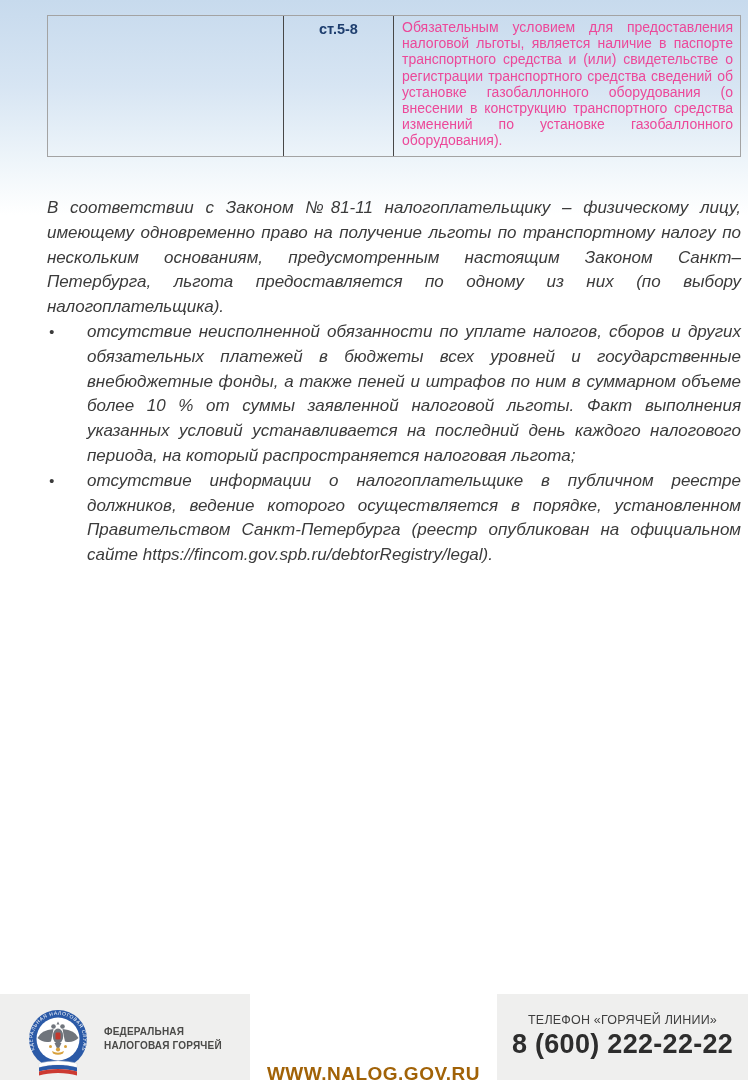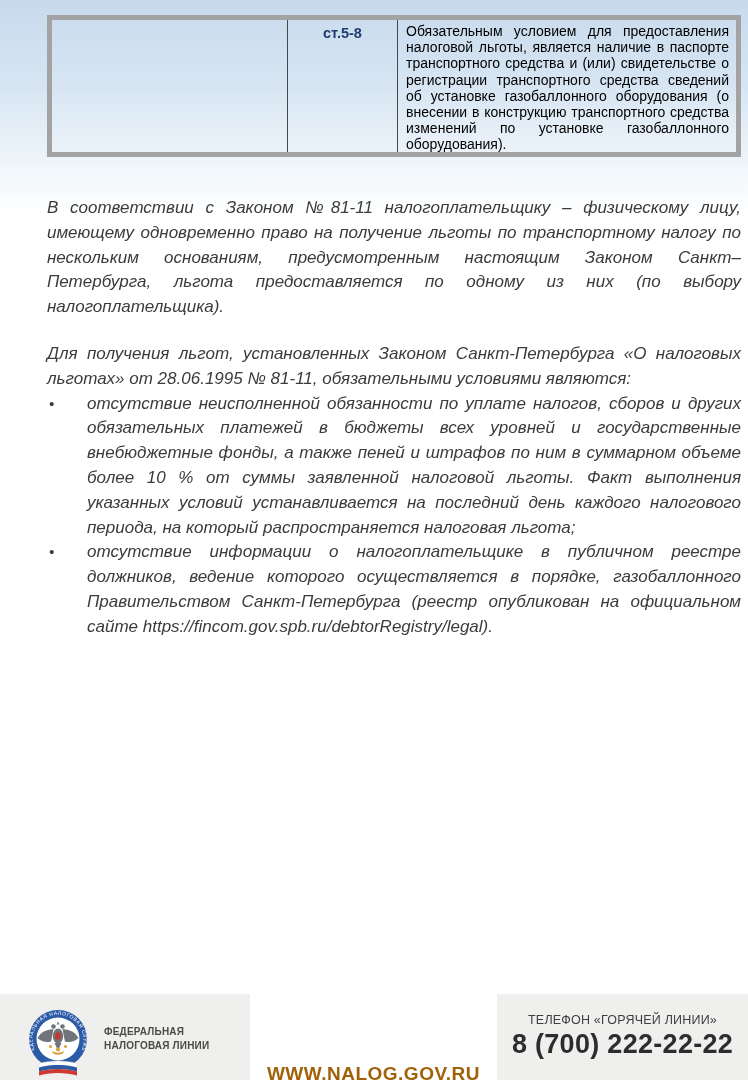--- a/index.html
+++ b/index.html
@@ -15,35 +15,35 @@
   
   .page-gradient {
     position: absolute; top: 0; left: 0; width: 748px; height: 215px;
     background: linear-gradient(180deg, #c7daed 0%, #d7e5f3 40%, #eef5fa 75%, #ffffff 100%);
   }
 
   
   .doc-table {
     position: absolute; left: 47px; top: 15px; width: 694px; height: 142px;
     display: flex;
-    border: 5px solid #a3a3a3;
+    border: 1px solid #a3a3a3;
     background: transparent;
   }
   .doc-table .cell { height: 100%; }
   .cell-empty { width: 236px; border-right: 1px solid #474747; }
   .cell-article {
     width: 110px; border-right: 1px solid #474747;
     text-align: center; padding-top: 5px;
     font-size: 14.5px; font-weight: bold; color: #1e3e6e;
   }
   .cell-condition {
     flex: 1;
     padding: 3px 7px 2px 8px;
     font-size: 14px; line-height: 16.2px;
-    color: #000000;
+    color: #ec4899;
     text-align: justify;
     overflow: hidden;
   }
 
   
   .content {
     position: absolute; left: 47px; top: 196px; width: 694px;
     color: #3b3b3b;
     font-size: 17px; line-height: 24.8px;
     text-align: justify;
@@ -104,29 +104,28 @@
 <div class="page-gradient"></div>
 
 <div class="doc-table">
   <div class="cell cell-empty"></div>
   <div class="cell cell-article">ст.5-8</div>
   <div class="cell cell-condition">Обязательным условием для предоставления налоговой льготы, является наличие в паспорте транспортного средства и (или) свидетельстве о регистрации транспортного средства сведений об установке газобаллонного оборудования (о внесении в конструкцию транспортного средства изменений по установке газобаллонного оборудования).</div>
 </div>
 
 <div class="content">
   <p class="para-law">В соответствии с Законом №81-11 налогоплательщику – физическому лицу, имеющему одновременно право на получение льготы по транспортному налогу по нескольким основаниям, предусмотренным настоящим Законом Санкт–Петербурга, льгота предоставляется по одному из них (по выбору налогоплательщика).</p>
-  <p class="para-intro">Для получения льгот, установленных Законом Санкт-Петербурга «О налоговых льготах» от 28.06.1995 № 81-11, обязательными условиями являются:</p>
   <ul class="conditions-list">
     <li>
       <span class="bullet-dot">•</span>
       <span>отсутствие неисполненной обязанности по уплате налогов, сборов и других обязательных платежей в бюджеты всех уровней и государственные внебюджетные фонды, а также пеней и штрафов по ним в суммарном объеме более 10 % от суммы заявленной налоговой льготы. Факт выполнения указанных условий устанавливается на последний день каждого налогового периода, на который распространяется налоговая льгота;</span>
     </li>
     <li>
       <span class="bullet-dot">•</span>
-      <span>отсутствие информации о налогоплательщике в публичном реестре должников, ведение которого осуществляется в порядке, газобаллонного Правительством Санкт-Петербурга (реестр опубликован на официальном сайте https://fincom.gov.spb.ru/debtorRegistry/legal).</span>
+      <span>отсутствие информации о налогоплательщике в публичном реестре должников, ведение которого осуществляется в порядке, установленном Правительством Санкт-Петербурга (реестр опубликован на официальном сайте https://fincom.gov.spb.ru/debtorRegistry/legal).</span>
     </li>
   </ul>
 </div>
 
 <div class="footer">
   <div class="footer-white-band"></div>
 
   <div class="brand-block">
     <svg width="62" height="68" viewBox="0 0 62 68">
 
@@ -164,23 +163,23 @@
       </g>
 
       <g>
         <path d="M12 55.5 C22 52 40 52 50 55.5 L50 59.5 C40 56 22 56 12 59.5 Z" fill="#ffffff" stroke="#d6d6d4" stroke-width="0.4"></path>
         <path d="M12 59.5 C22 56 40 56 50 59.5 L50 63.5 C40 60 22 60 12 63.5 Z" fill="#2b5aa7"></path>
         <path d="M12 63.5 C22 60 40 60 50 63.5 L50 67.5 C40 64 22 64 12 67.5 Z" fill="#cc3a32"></path>
       </g>
     </svg>
     <div class="agency-name">
       <div>ФЕДЕРАЛЬНАЯ</div>
-      <div>НАЛОГОВАЯ ЛИНИИ</div>
+      <div>НАЛОГОВАЯ ГОРЯЧЕЙ</div>
     </div>
   </div>
 
   <div class="website-bar">WWW.NALOG.GOV.RU</div>
 
   <div class="hotline-block">
     <div class="hotline-label">ТЕЛЕФОН «ГОРЯЧЕЙ ЛИНИИ»</div>
-    <div class="hotline-phone">8 (700) 222-22-22</div>
+    <div class="hotline-phone">8 (600) 222-22-22</div>
   </div>
 </div>
 
 </body></html>

